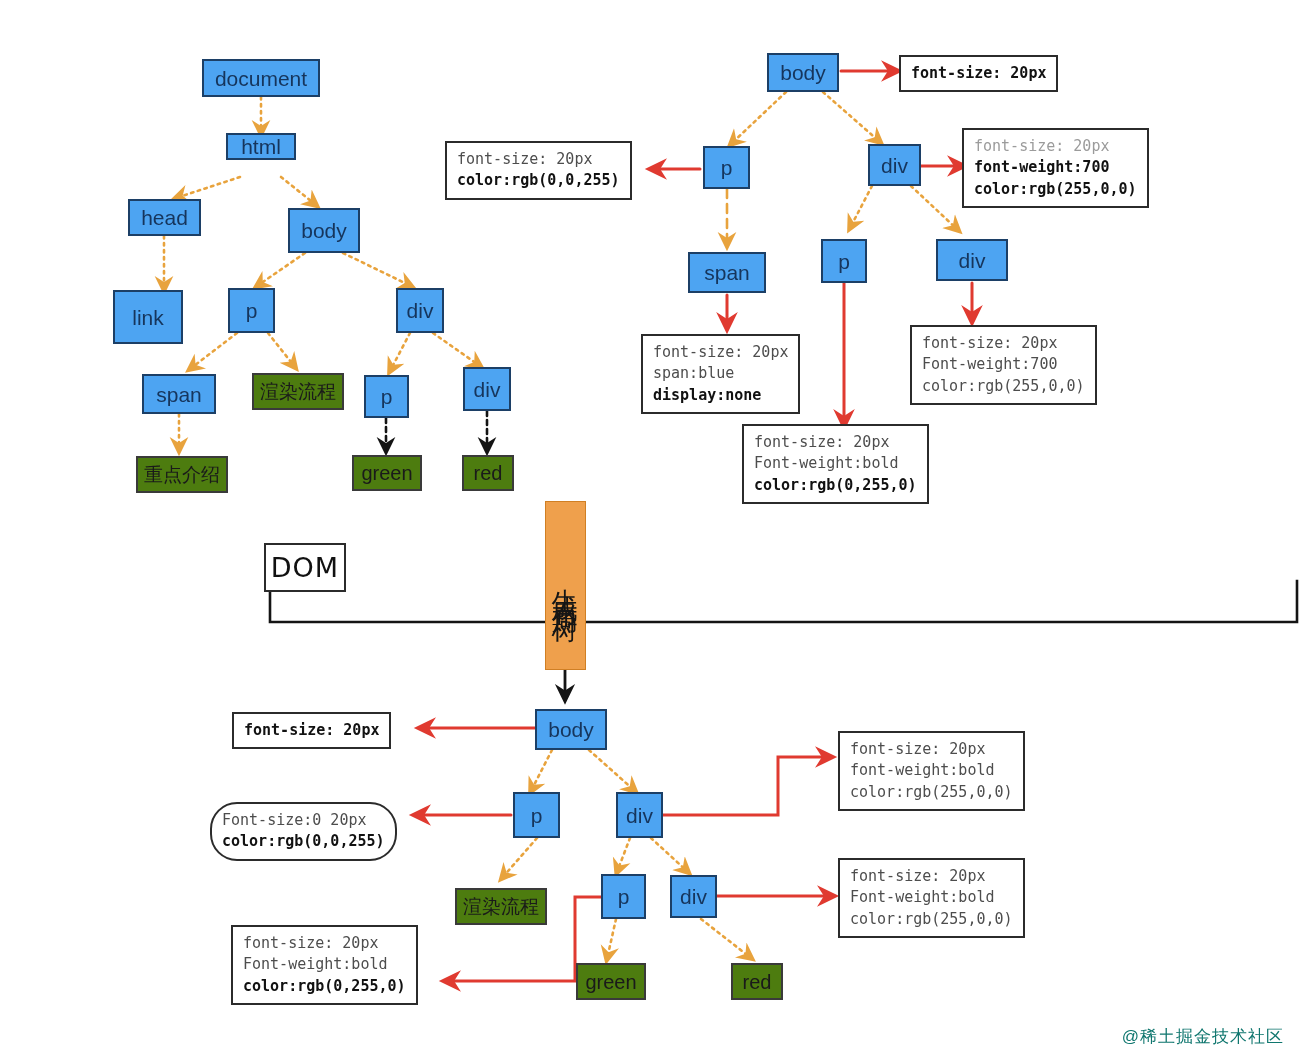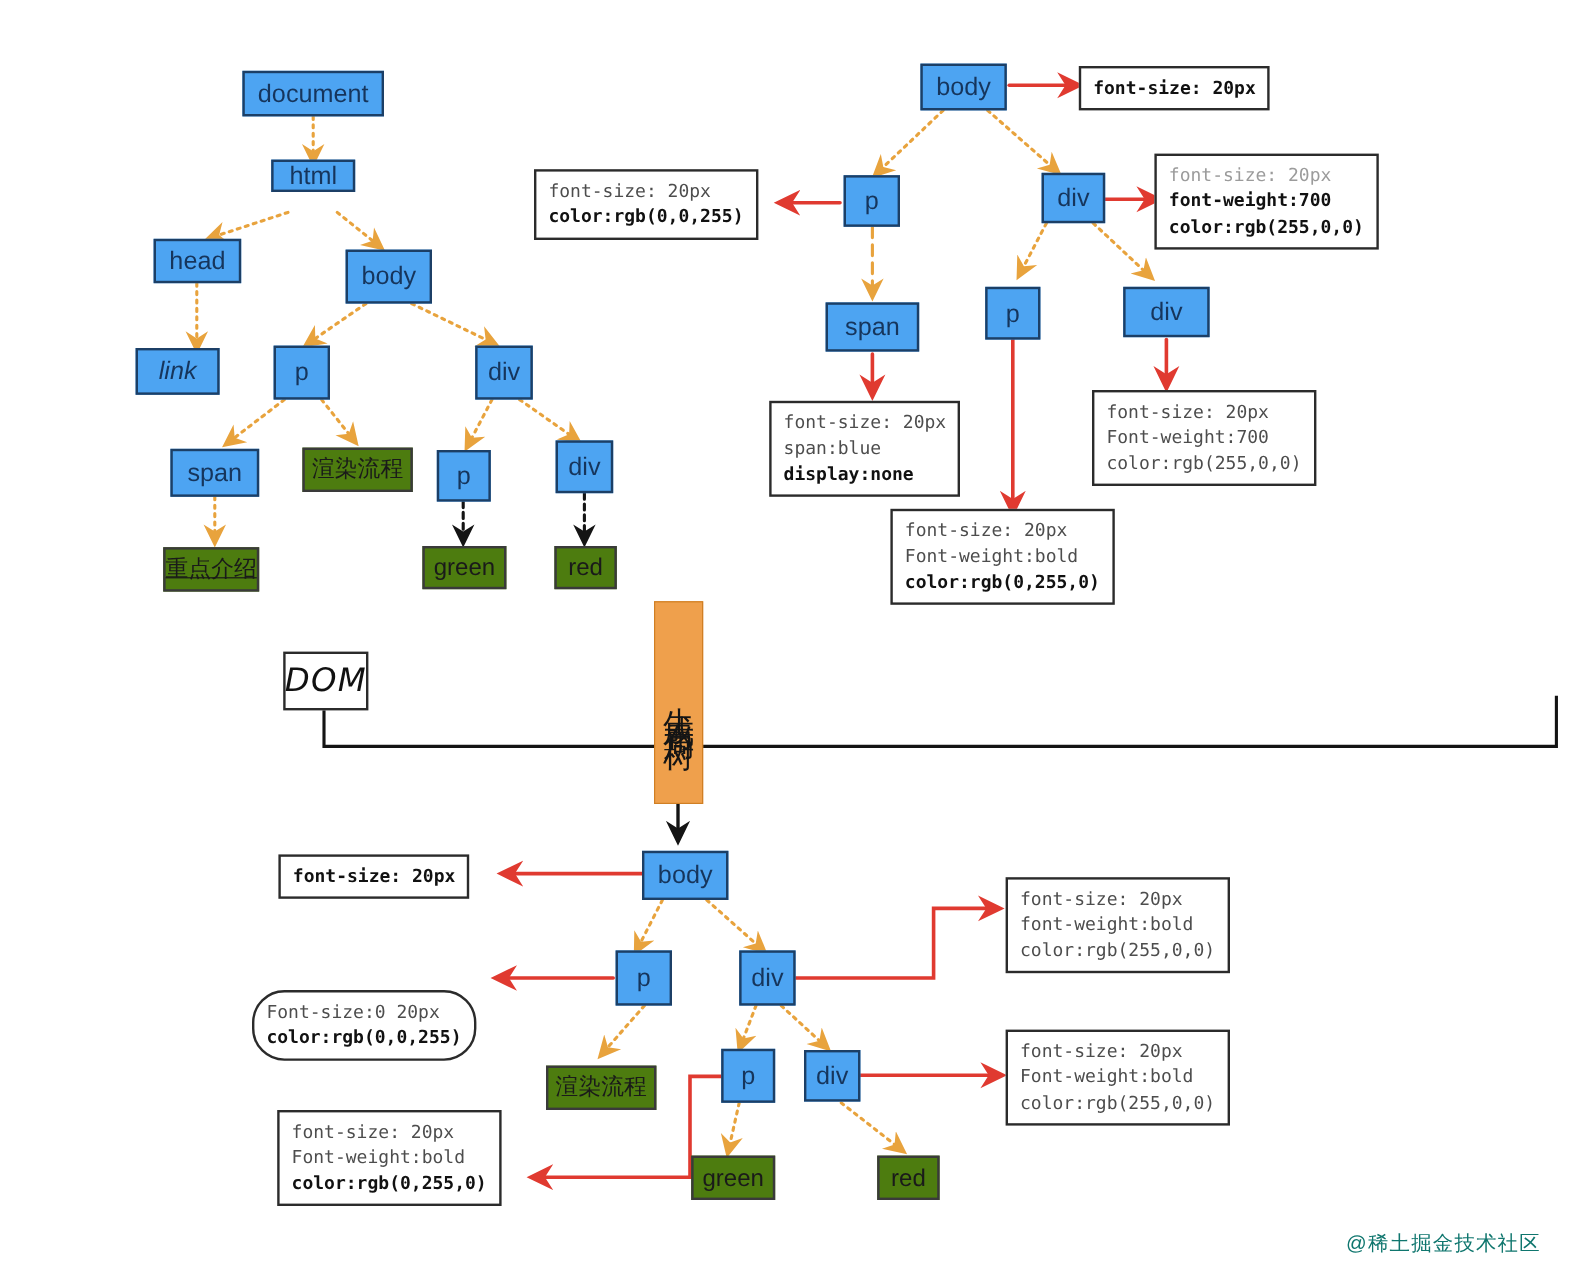--- a/index.html
+++ b/index.html
@@ -131,42 +131,42 @@
   </div>
   <div class="node blue" style="left:226px;top:133px;width:70px;height:27px;">
     <span>html</span>
   </div>
   <div class="node blue" style="left:128px;top:199px;width:73px;height:37px;">
     <span>head</span>
   </div>
   <div class="node blue" style="left:288px;top:208px;width:72px;height:45px;">
     <span>body</span>
   </div>
-  <div class="node blue" style="left:113px;top:290px;width:70px;height:39px;font-style:italic;">
+  <div class="node blue" style="left:113px;top:290px;width:70px;height:54px;">
     <span>link</span>
   </div>
   <div class="node blue" style="left:228px;top:288px;width:47px;height:45px;">
     <span>p</span>
   </div>
   <div class="node blue" style="left:396px;top:288px;width:48px;height:45px;">
     <span>div</span>
   </div>
   <div class="node blue" style="left:142px;top:374px;width:74px;height:40px;">
     <span>span</span>
   </div>
   <div class="node grey cn" style="left:252px;top:373px;width:92px;height:37px;">
     <span>渲染流程</span>
   </div>
   <div class="node blue" style="left:364px;top:375px;width:45px;height:43px;">
     <span>p</span>
   </div>
   <div class="node blue" style="left:463px;top:367px;width:48px;height:44px;">
     <span>div</span>
   </div>
-  <div class="node grey cn" style="left:136px;top:456px;width:80px;height:37px;text-decoration:underline;">
+  <div class="node grey cn" style="left:136px;top:456px;width:92px;height:37px;">
     <span>重点介绍</span>
   </div>
   <div class="node grey" style="left:352px;top:455px;width:70px;height:36px;">
     <span>green</span>
   </div>
   <div class="node grey" style="left:462px;top:455px;width:52px;height:36px;">
     <span>red</span>
   </div>
 
   <div class="node blue" style="left:767px;top:53px;width:72px;height:39px;">
@@ -214,21 +214,21 @@
     <div class="n">Font-weight:bold</div>
     <div class="b">color:rgb(0,255,0)</div>
   </div>
 
   <div class="callout" style="left:910px;top:325px;">
     <div class="n">font-size: 20px</div>
     <div class="n">Font-weight:700</div>
     <div class="n">color:rgb(255,0,0)</div>
   </div>
 
-  <div class="hand" id="dom-box" style="left:236px;top:543px;width:71px;height:49px;font-style:italic;">
+  <div class="hand" id="dom-box" style="left:264px;top:543px;width:82px;height:49px;">
     <span>DOM</span>
   </div>
 
 
   <div id="gen-layout-box" style="left:545px;top:501px;width:39px;height:167px;">
     <span>生成布局树</span>
   </div>
 
   <div class="node blue" style="left:535px;top:709px;width:72px;height:41px;">
     <span>body</span>
@@ -252,21 +252,21 @@
     <span>green</span>
   </div>
   <div class="node grey" style="left:731px;top:963px;width:52px;height:37px;">
     <span>red</span>
   </div>
 
   <div class="callout" style="left:232px;top:712px;">
     <div class="b">font-size: 20px</div>
   </div>
 
-  <div class="callout" style="left:210px;top:825px;border-radius:27px;">
+  <div class="callout" style="left:210px;top:802px;border-radius:27px;">
     <div class="n">Font-size:0 20px</div>
     <div class="b">color:rgb(0,0,255)</div>
   </div>
 
   <div class="callout" style="left:838px;top:731px;">
     <div class="n">font-size: 20px</div>
     <div class="n">font-weight:bold</div>
     <div class="n">color:rgb(255,0,0)</div>
   </div>
 

